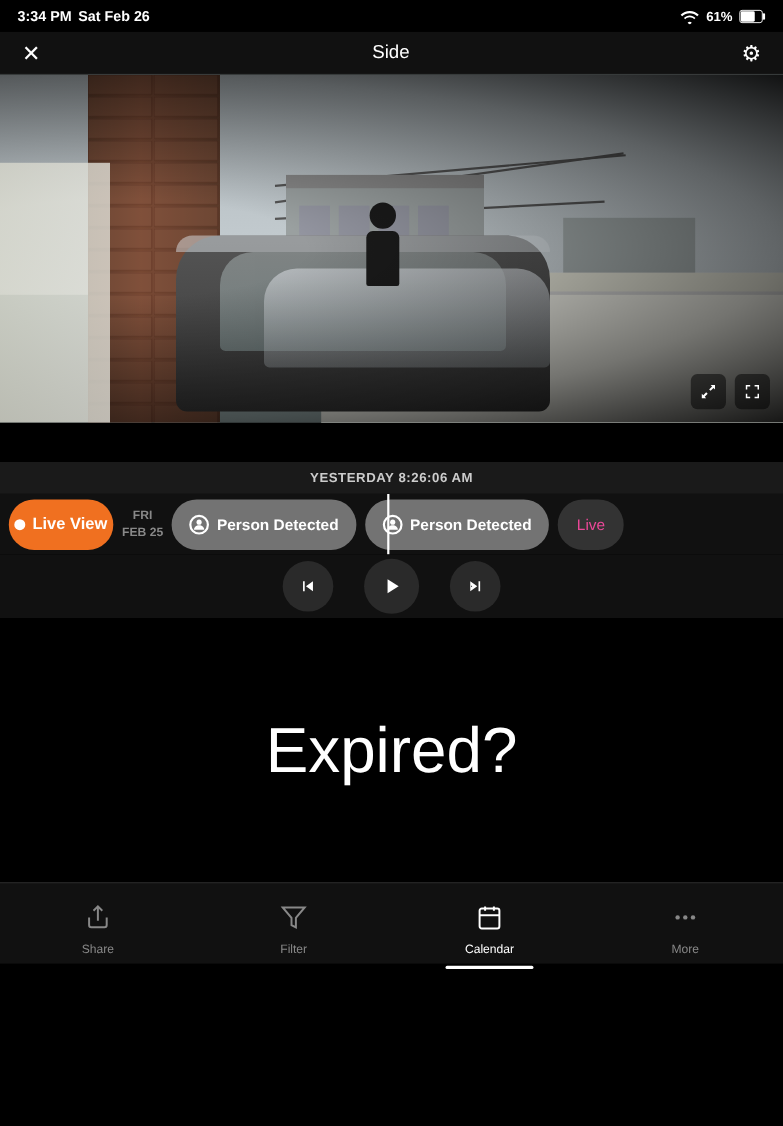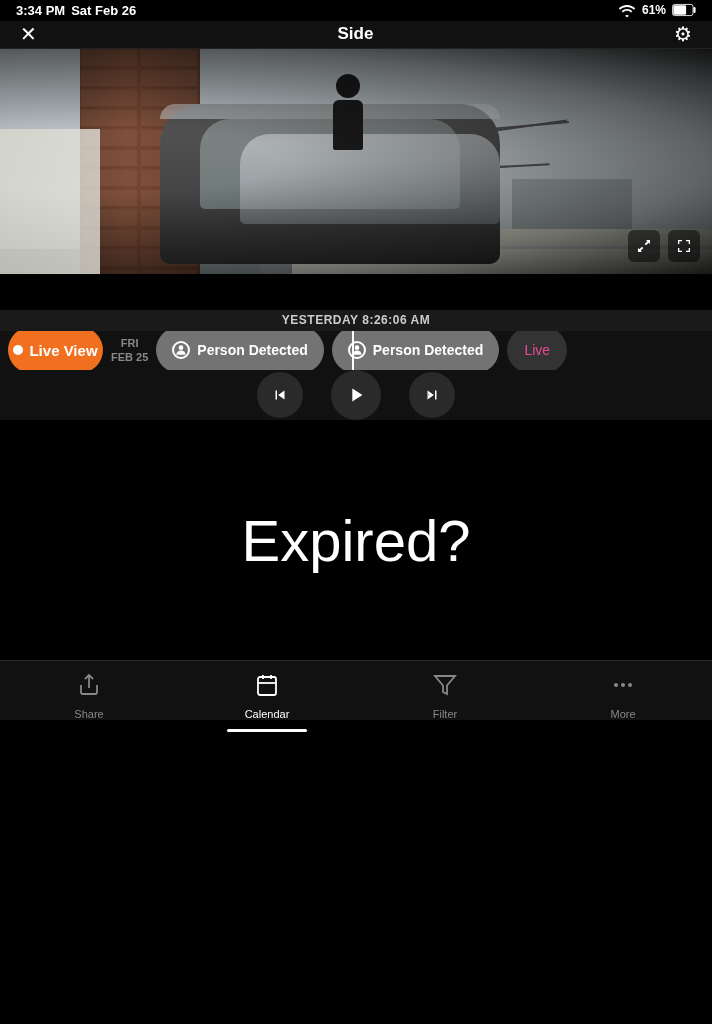--- a/index.html
+++ b/index.html
@@ -32,21 +32,21 @@
     #nav-bar {
       width: 100%;
       height: 48px;
       background: #111;
       display: flex;
       align-items: center;
       justify-content: space-between;
       padding: 0 20px;
       border-bottom: 1px solid #222;
     }
-    .nav-title { font-size: 17px; font-weight: 700; color: #fff; }
+    .nav-title { font-size: 17px; font-weight: 400; color: #fff; }
 
     
     #camera-view {
       width: 100%;
       height: 390px;
       background: #8a9a9a;
       position: relative;
       overflow: hidden;
     }
     .camera-scene {
@@ -327,21 +327,21 @@
     .tab-bar-inner {
       position: relative;
       width: 100%;
       display: flex;
     }
 
     
     #app {
       display: flex;
       flex-direction: column;
-      height: 720px;
+      height: 876px;
     }
   </style>
 </head>
 <body>
 
 <div id="app">
 
   <div id="status-bar">
     <div class="status-left">
       <span>3:34 PM</span>
@@ -515,45 +515,45 @@
         <div class="tab-icon">
           <svg width="24" height="24" viewBox="0 0 24 24" fill="none" stroke="#888" stroke-width="1.8">
             <path d="M4 12v7a2 2 0 002 2h12a2 2 0 002-2v-7"></path>
             <polyline points="16 6 12 2 8 6"></polyline>
             <line x1="12" y1="2" x2="12" y2="15"></line>
           </svg>
         </div>
         <span class="tab-label">Share</span>
       </div>
 
+      <div class="tab-item">
+        <div class="tab-icon">
+          <svg width="24" height="24" viewBox="0 0 24 24" fill="none" stroke="#888" stroke-width="1.8">
+            <polygon points="22 3 2 3 10 12.46 10 19 14 21 14 12.46 22 3"></polygon>
+          </svg>
+        </div>
+        <span class="tab-label">Filter</span>
+      </div>
+
       <div class="tab-item" style="position:relative;">
         <div class="tab-icon">
           <svg width="24" height="24" viewBox="0 0 24 24" fill="none" stroke="#fff" stroke-width="1.8">
             <rect x="3" y="4" width="18" height="18" rx="2" ry="2"></rect>
             <line x1="16" y1="2" x2="16" y2="6"></line>
             <line x1="8" y1="2" x2="8" y2="6"></line>
             <line x1="3" y1="10" x2="21" y2="10"></line>
           </svg>
         </div>
         <span class="tab-label" style="color:#fff;">Calendar</span>
 
         <div style="position:absolute;bottom:-12px;left:50%;transform:translateX(-50%);width:80px;height:3px;background:#fff;border-radius:2px;"></div>
       </div>
 
       <div class="tab-item">
         <div class="tab-icon">
-          <svg width="24" height="24" viewBox="0 0 24 24" fill="none" stroke="#888" stroke-width="1.8">
-            <polygon points="22 3 2 3 10 12.46 10 19 14 21 14 12.46 22 3"></polygon>
-          </svg>
-        </div>
-        <span class="tab-label">Filter</span>
-      </div>
-
-      <div class="tab-item">
-        <div class="tab-icon">
           <svg width="24" height="24" viewBox="0 0 24 24" fill="#888">
             <circle cx="5" cy="12" r="2"></circle>
               <circle cx="12" cy="12" r="2"></circle>
               <circle cx="19" cy="12" r="2"></circle>
           </svg>
         </div>
         <span class="tab-label">More</span>
       </div>
     </div>
   </div>

